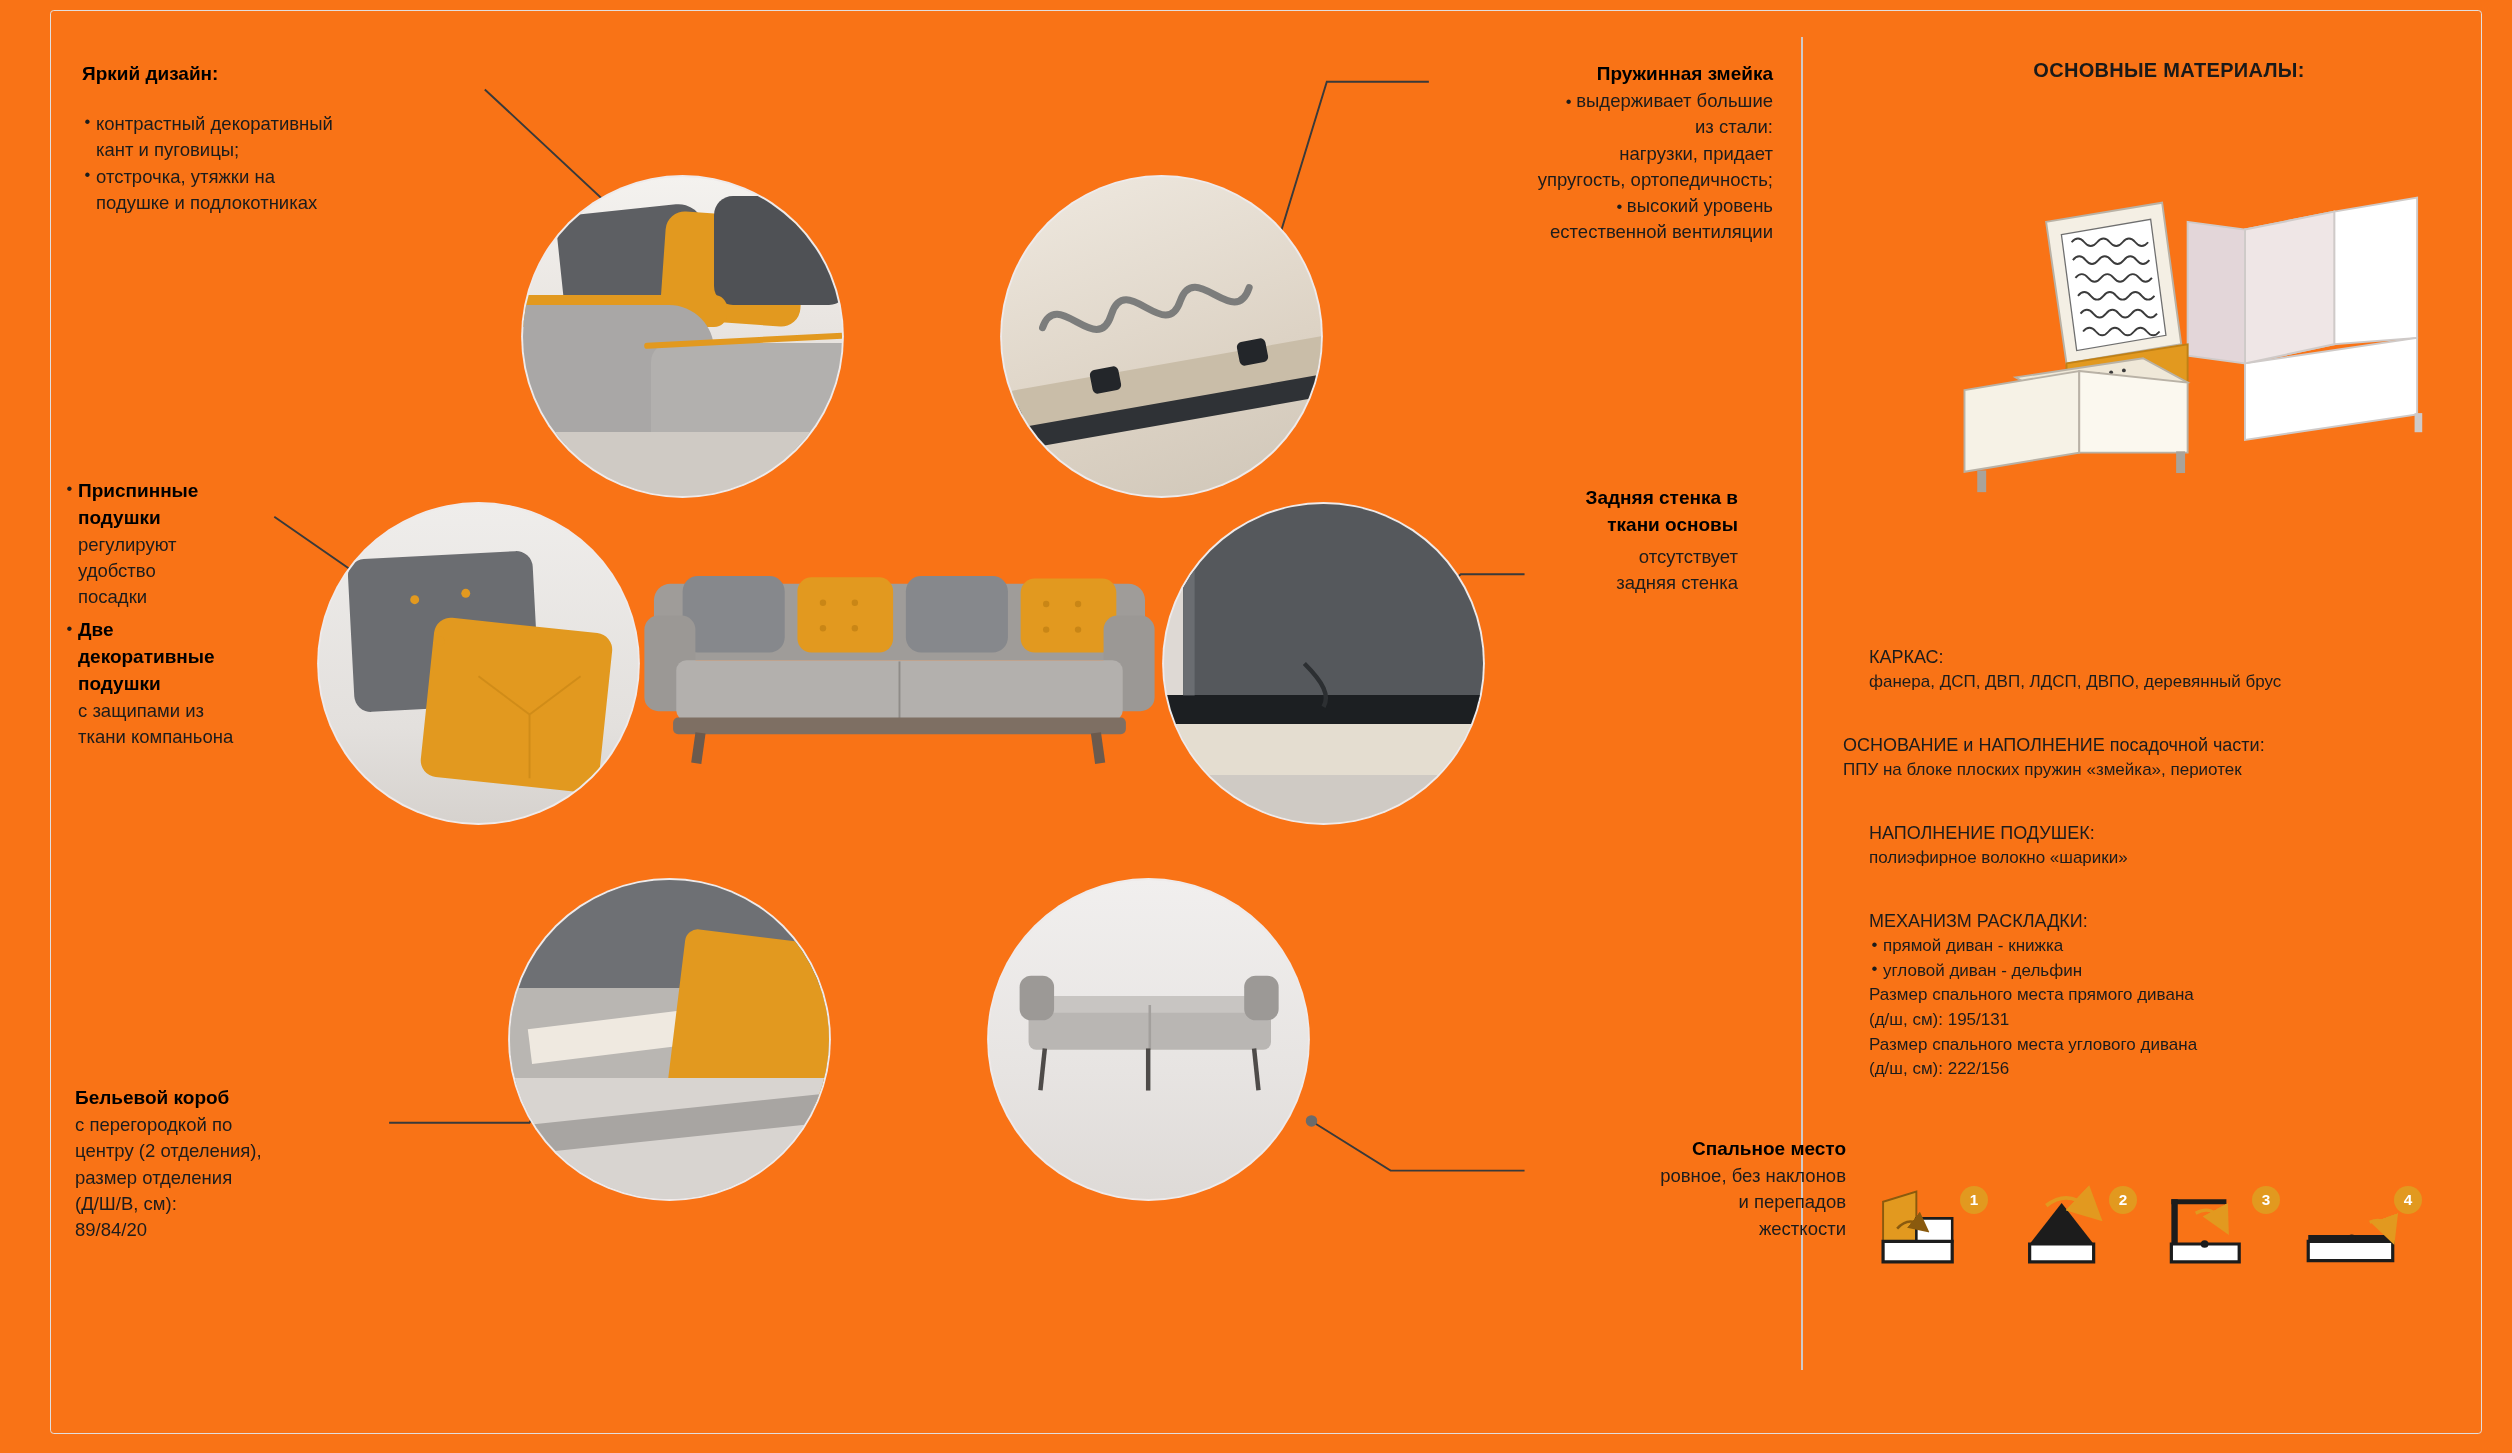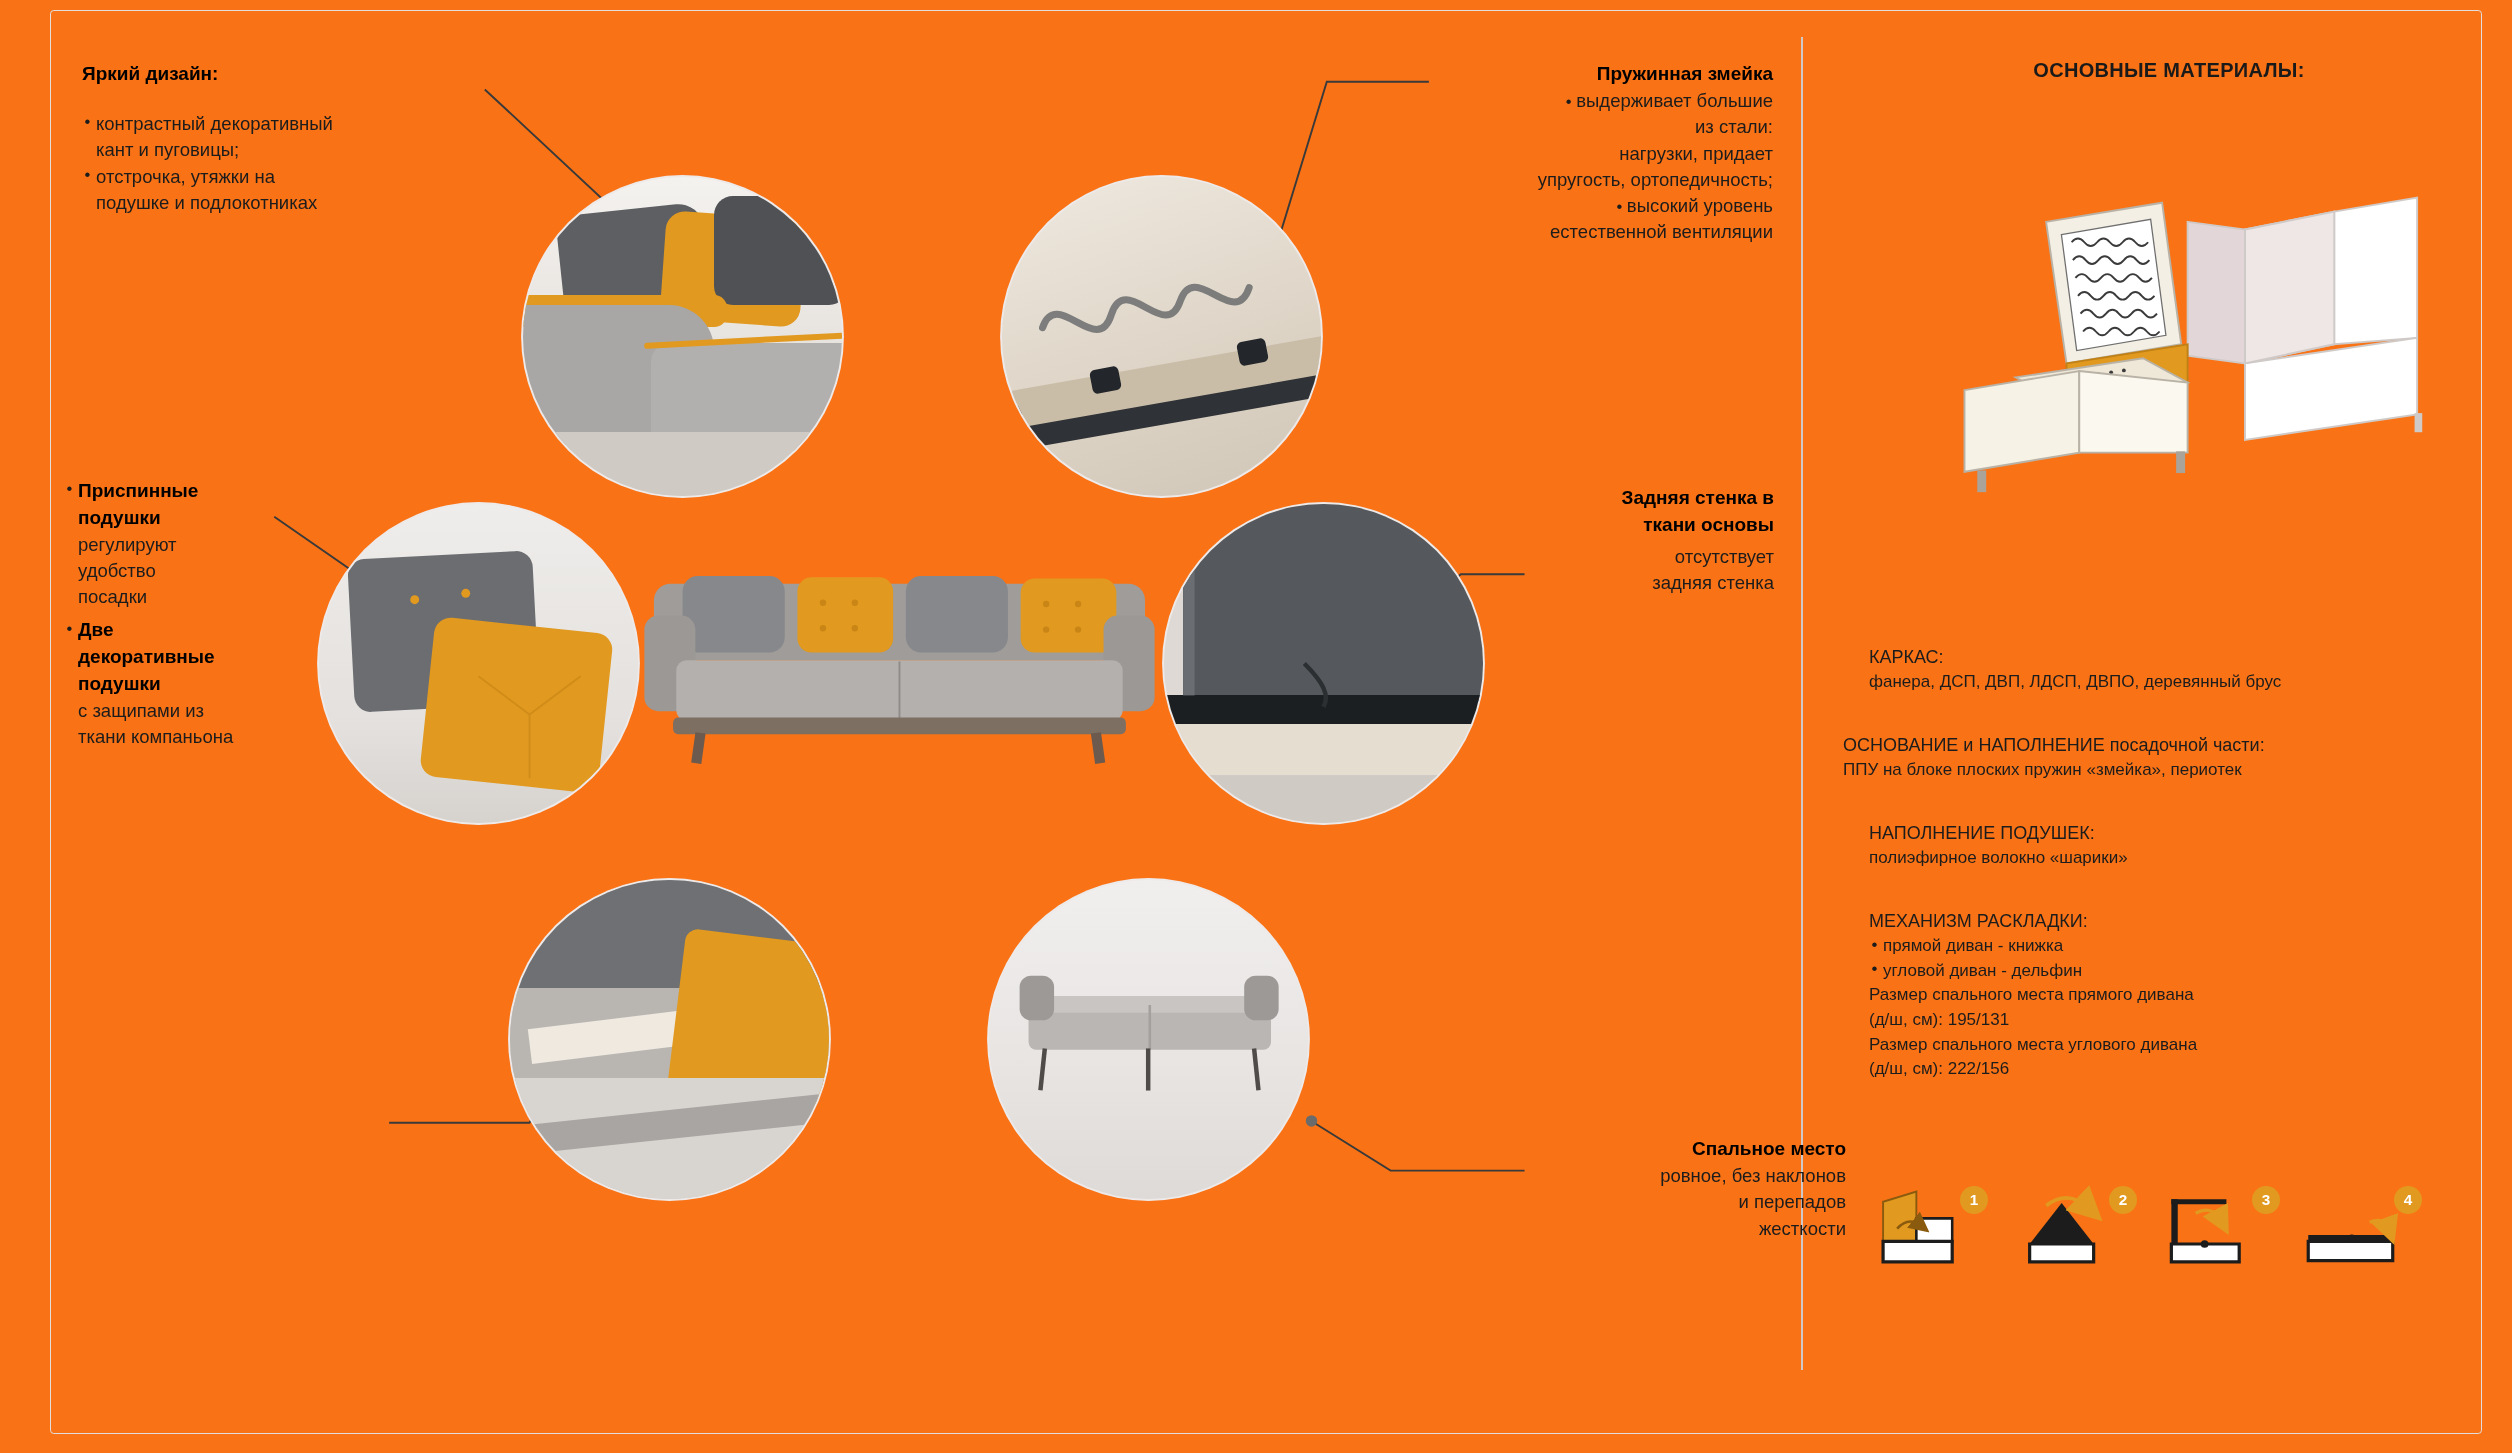--- a/index.html
+++ b/index.html
@@ -217,32 +217,40 @@
       <span class="hd">Две</span><br>
       <span class="hd">декоративные</span><br>
       <span class="hd">подушки</span>
     </div>
     <div style="padding-left:14px;">
       <span>с защипами из</span><br>
       <span>ткани компаньона</span>
     </div>
   </div>
 
+  <div class="tblock" style="left:75px; top:1085px; width:357px;">
+    <div class="hd">Бельевой короб</div>
+    <div>с перегородкой по</div>
+    <div>центру (2 отделения),</div>
+    <div>размер отделения</div>
+    <div>(Д/Ш/В, см):</div>
+    <div>89/84/20</div>
+  </div>
 
   <div class="tblock right-al" style="left:1212px; top:61px; width:561px;">
     <div class="hd">Пружинная змейка</div>
     <div><span class="dot-lead"></span><span>выдерживает большие</span></div>
     <div>из стали:</div>
     <div>нагрузки, придает</div>
     <div>упругость, ортопедичность;</div>
     <div><span class="dot-lead"></span><span>высокий уровень</span></div>
     <div>естественной вентиляции</div>
   </div>
 
-  <div class="tblock right-al" style="left:1276px; top:485px; width:498px;">
+  <div class="tblock right-al" style="left:1240px; top:485px; width:498px;">
     <div class="hd">Задняя стенка в</div>
     <div class="hd">ткани основы</div>
     <div style="margin-top:5.1px;">отсутствует</div>
     <div>задняя стенка</div>
   </div>
 
   <div class="tblock right-al" style="left:1348px; top:1136px; width:498px;">
     <div class="hd">Спальное место</div>
     <div>ровное, без наклонов</div>
     <div>и перепадов</div>

